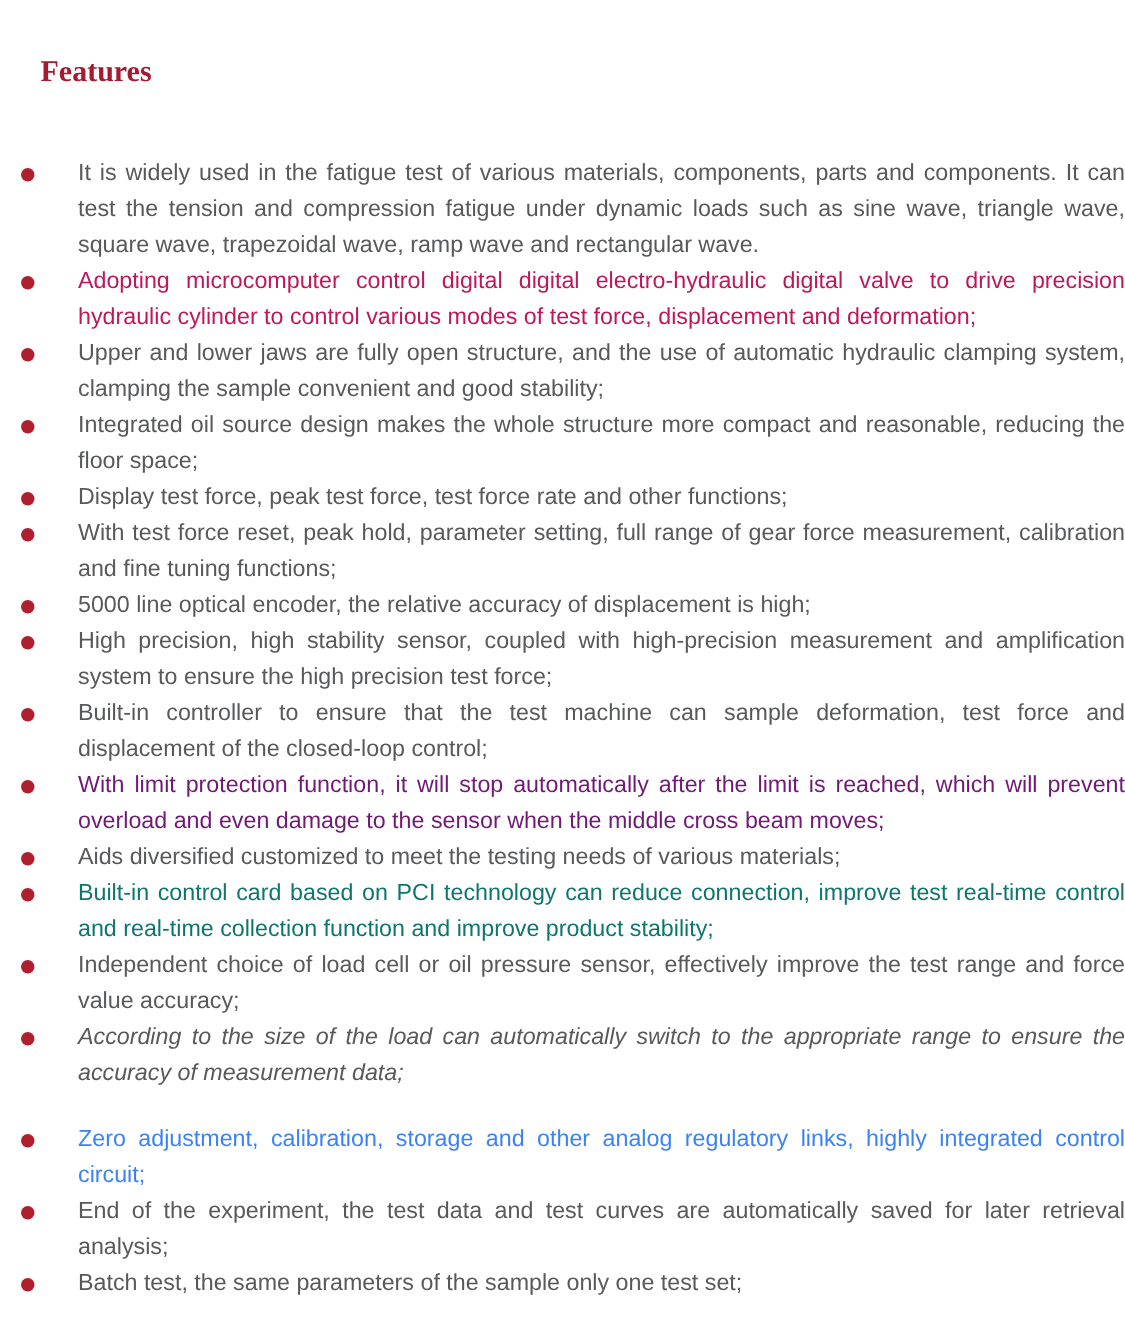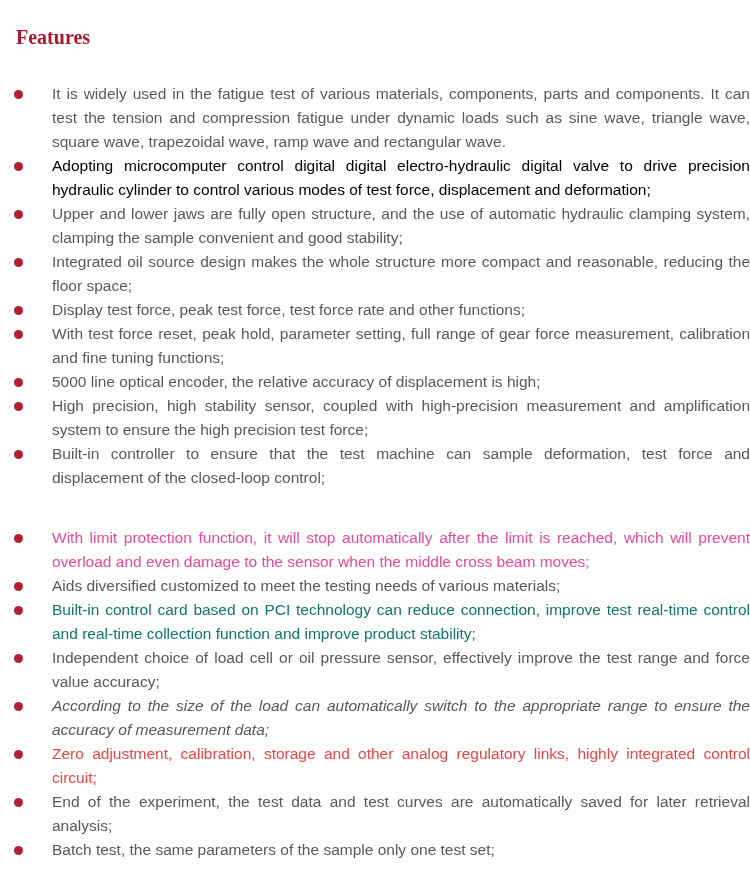--- a/index.html
+++ b/index.html
@@ -13,21 +13,21 @@
     height: 894px;
     background: #ffffff;
     overflow: hidden;
     font-family: "Liberation Sans", sans-serif;
   }
   .page-title {
     font-family: "Liberation Serif", serif;
     font-weight: bold;
     font-size: 20px;
     line-height: 22px;
-    margin: 5px;
+    margin: 16px;
     padding: 21px 0 0 11px;
   }
   .feature-list {
     list-style: none;
     margin: 0;
     padding: 29px 0 0 0;
   }
   .feature-item {
     position: relative;
     padding-left: 52px;
@@ -45,31 +45,31 @@
     display: block;
   }
 </style>
 </head>
 <body>
 
 <div class="page">
   <h1 class="page-title" style="color: rgb(166, 25, 46);">Features</h1>
   <ul class="feature-list" id="feature-list">
       <li class="feature-item" style="color: rgb(88, 89, 91);"><span class="bullet" style="background: rgb(176, 31, 46);"></span><span>It is widely used in the fatigue test of various materials, components, parts and components. It can test the tension and compression fatigue under dynamic loads such as sine wave, triangle wave, square wave, trapezoidal wave, ramp wave and rectangular wave.</span></li>
-      <li class="feature-item" style="color: #000000;"><span class="bullet" style="background: rgb(176, 31, 46);"></span><span>Adopting microcomputer control digital digital electro-hydraulic digital valve to drive precision hydraulic cylinder to control various modes of test force, displacement and deformation;</span></li>
+      <li class="feature-item" style="color: #be185d;"><span class="bullet" style="background: rgb(176, 31, 46);"></span><span>Adopting microcomputer control digital digital electro-hydraulic digital valve to drive precision hydraulic cylinder to control various modes of test force, displacement and deformation;</span></li>
       <li class="feature-item" style="color: rgb(88, 89, 91);"><span class="bullet" style="background: rgb(176, 31, 46);"></span><span>Upper and lower jaws are fully open structure, and the use of automatic hydraulic clamping system, clamping the sample convenient and good stability;</span></li>
       <li class="feature-item" style="color: rgb(88, 89, 91);"><span class="bullet" style="background: rgb(176, 31, 46);"></span><span>Integrated oil source design makes the whole structure more compact and reasonable, reducing the floor space;</span></li>
       <li class="feature-item" style="color: rgb(88, 89, 91);"><span class="bullet" style="background: rgb(176, 31, 46);"></span><span>Display test force, peak test force, test force rate and other functions;</span></li>
       <li class="feature-item" style="color: rgb(88, 89, 91);"><span class="bullet" style="background: rgb(176, 31, 46);"></span><span>With test force reset, peak hold, parameter setting, full range of gear force measurement, calibration and fine tuning functions;</span></li>
       <li class="feature-item" style="color: rgb(88, 89, 91);"><span class="bullet" style="background: rgb(176, 31, 46);"></span><span>5000 line optical encoder, the relative accuracy of displacement is high;</span></li>
       <li class="feature-item" style="color: rgb(88, 89, 91);"><span class="bullet" style="background: rgb(176, 31, 46);"></span><span>High precision, high stability sensor, coupled with high-precision measurement and amplification system to ensure the high precision test force;</span></li>
       <li class="feature-item" style="color: rgb(88, 89, 91);"><span class="bullet" style="background: rgb(176, 31, 46);"></span><span>Built-in controller to ensure that the test machine can sample deformation, test force and displacement of the closed-loop control;</span></li>
-      <li class="feature-item" style="color: #ec4899; margin-top: 36px;"><span class="bullet" style="background: rgb(176, 31, 46);"></span><span>With limit protection function, it will stop automatically after the limit is reached, which will prevent overload and even damage to the sensor when the middle cross beam moves;</span></li>
+      <li class="feature-item" style="color: #701a75;"><span class="bullet" style="background: rgb(176, 31, 46);"></span><span>With limit protection function, it will stop automatically after the limit is reached, which will prevent overload and even damage to the sensor when the middle cross beam moves;</span></li>
       <li class="feature-item" style="color: rgb(88, 89, 91);"><span class="bullet" style="background: rgb(176, 31, 46);"></span><span>Aids diversified customized to meet the testing needs of various materials;</span></li>
       <li class="feature-item" style="color: #0f766e;"><span class="bullet" style="background: rgb(176, 31, 46);"></span><span>Built-in control card based on PCI technology can reduce connection, improve test real-time control and real-time collection function and improve product stability;</span></li>
       <li class="feature-item" style="color: rgb(88, 89, 91);"><span class="bullet" style="background: rgb(176, 31, 46);"></span><span>Independent choice of load cell or oil pressure sensor, effectively improve the test range and force value accuracy;</span></li>
       <li class="feature-item" style="color: rgb(88, 89, 91); font-style: italic;"><span class="bullet" style="background: rgb(176, 31, 46);"></span><span>According to the size of the load can automatically switch to the appropriate range to ensure the accuracy of measurement data;</span></li>
-      <li class="feature-item" style="color: #ef4444;"><span class="bullet" style="background: rgb(176, 31, 46);"></span><span>Zero adjustment, calibration, storage and other analog regulatory links, highly integrated control circuit;</span></li>
+      <li class="feature-item" style="color: #3b82f6; margin-top: 20px;"><span class="bullet" style="background: rgb(176, 31, 46);"></span><span>Zero adjustment, calibration, storage and other analog regulatory links, highly integrated control circuit;</span></li>
       <li class="feature-item" style="color: rgb(88, 89, 91);"><span class="bullet" style="background: rgb(176, 31, 46);"></span><span>End of the experiment, the test data and test curves are automatically saved for later retrieval analysis;</span></li>
       <li class="feature-item" style="color: rgb(88, 89, 91);"><span class="bullet" style="background: rgb(176, 31, 46);"></span><span>Batch test, the same parameters of the sample only one test set;</span></li>
       <li class="feature-item" style="color: rgb(88, 89, 91); margin-top: 31px;"><span class="bullet" style="background: rgb(176, 31, 46);"></span><span>In line with GB, ISO, ASTM, DIN and other relevant standards at home and abroad.</span></li>
     </ul>
 </div>
 
 </body></html>

